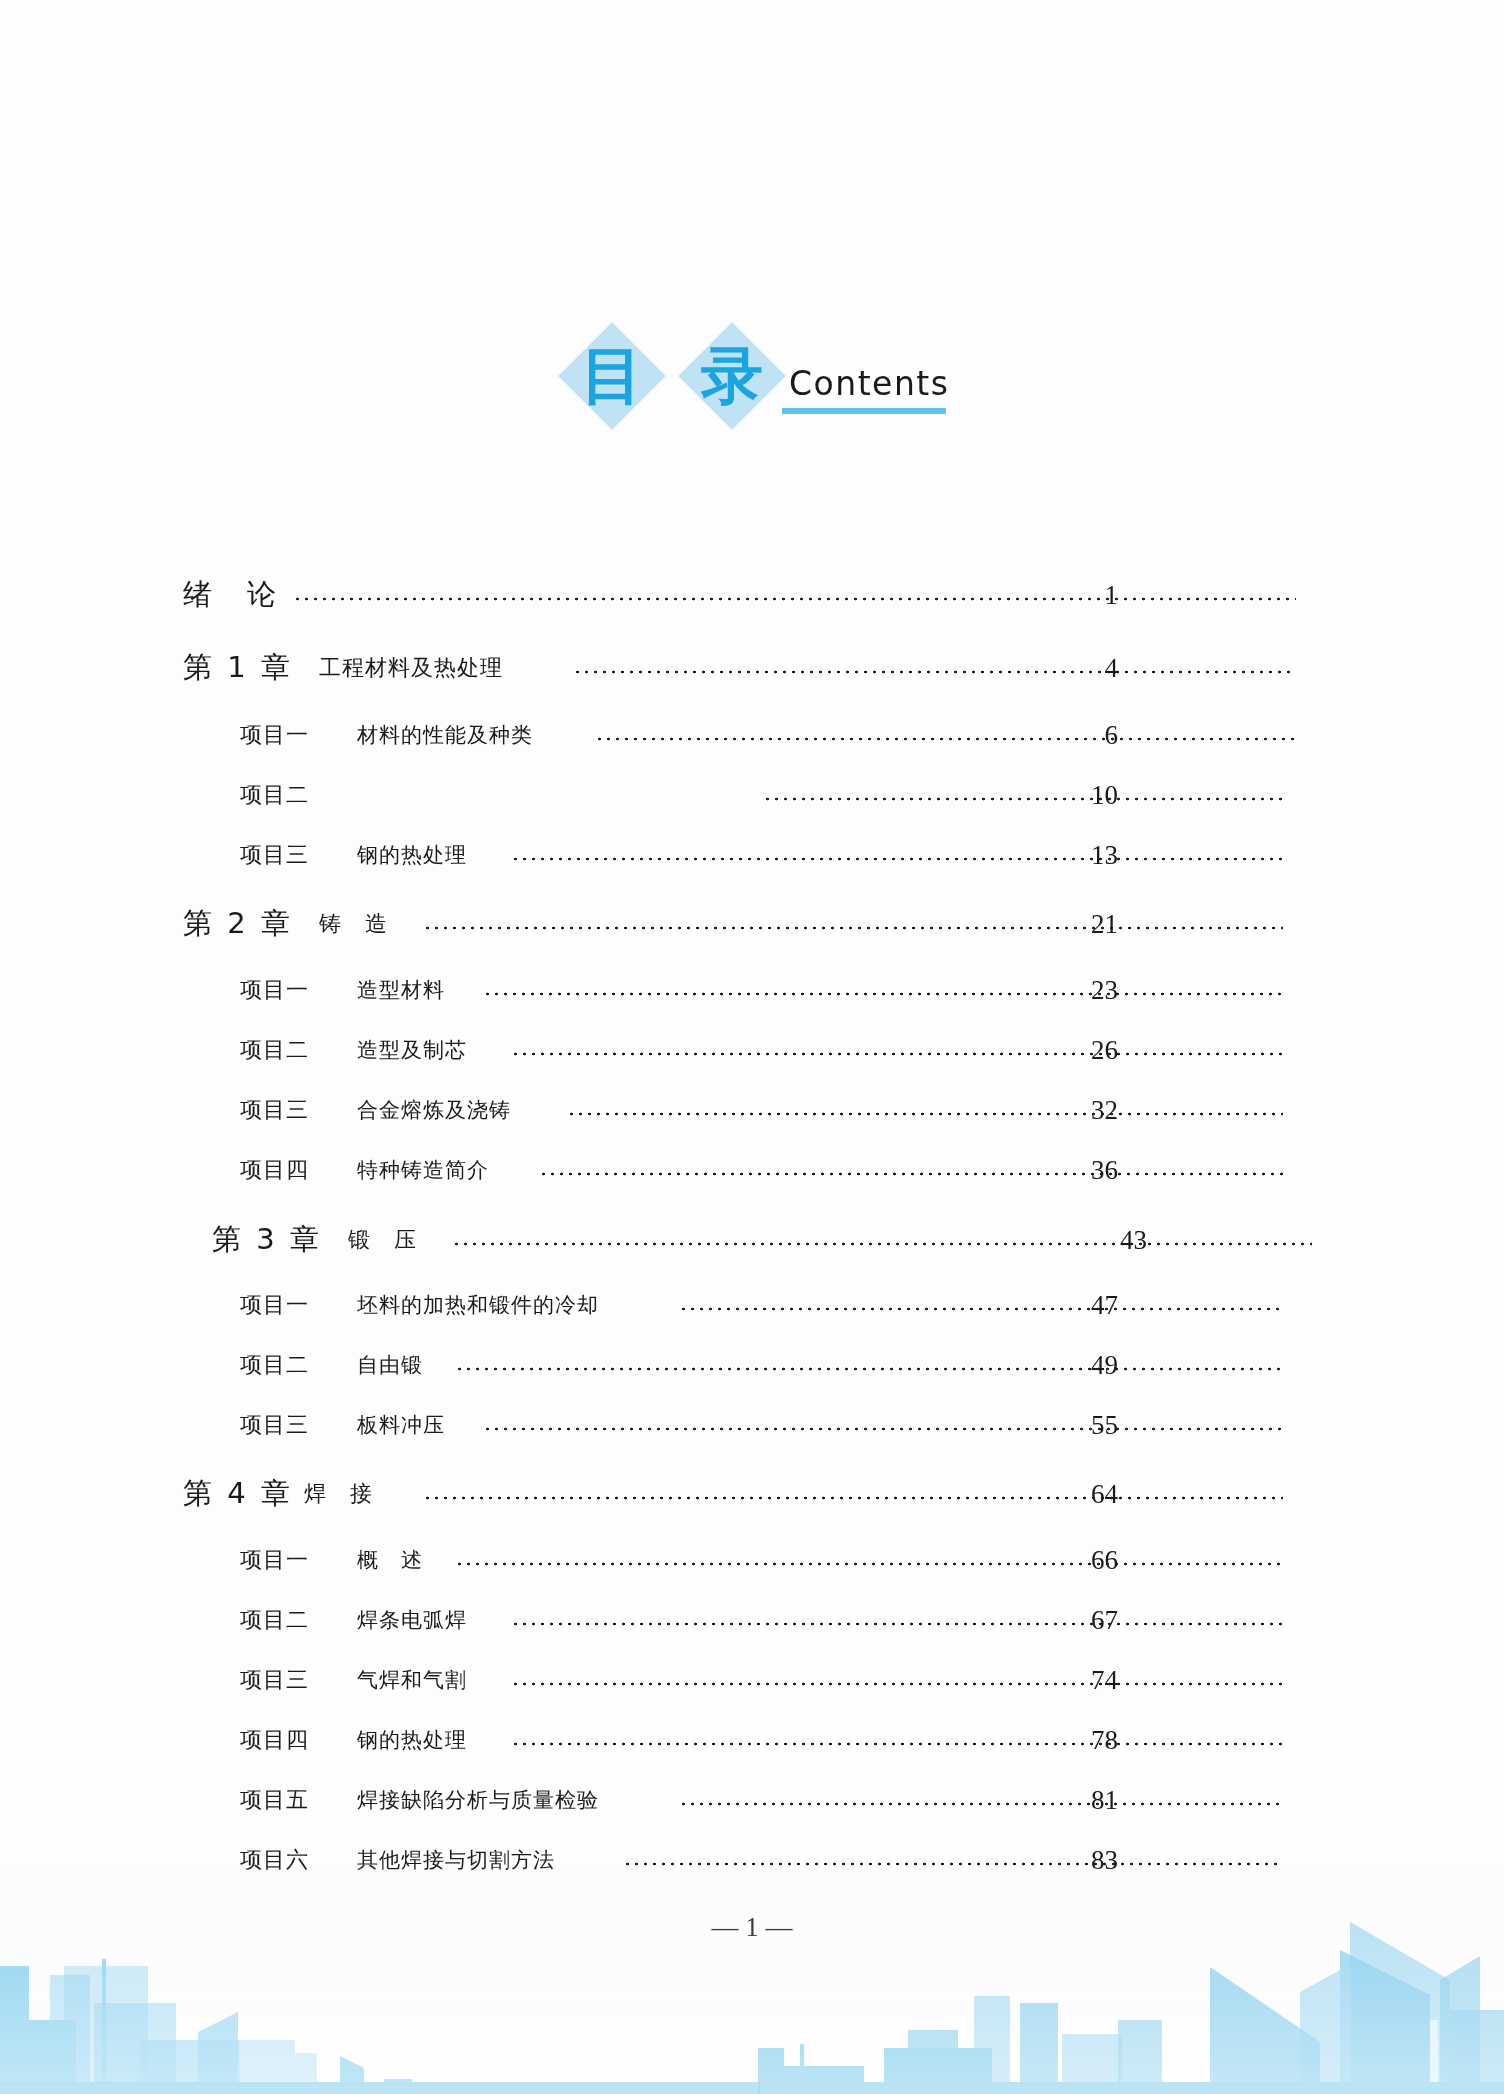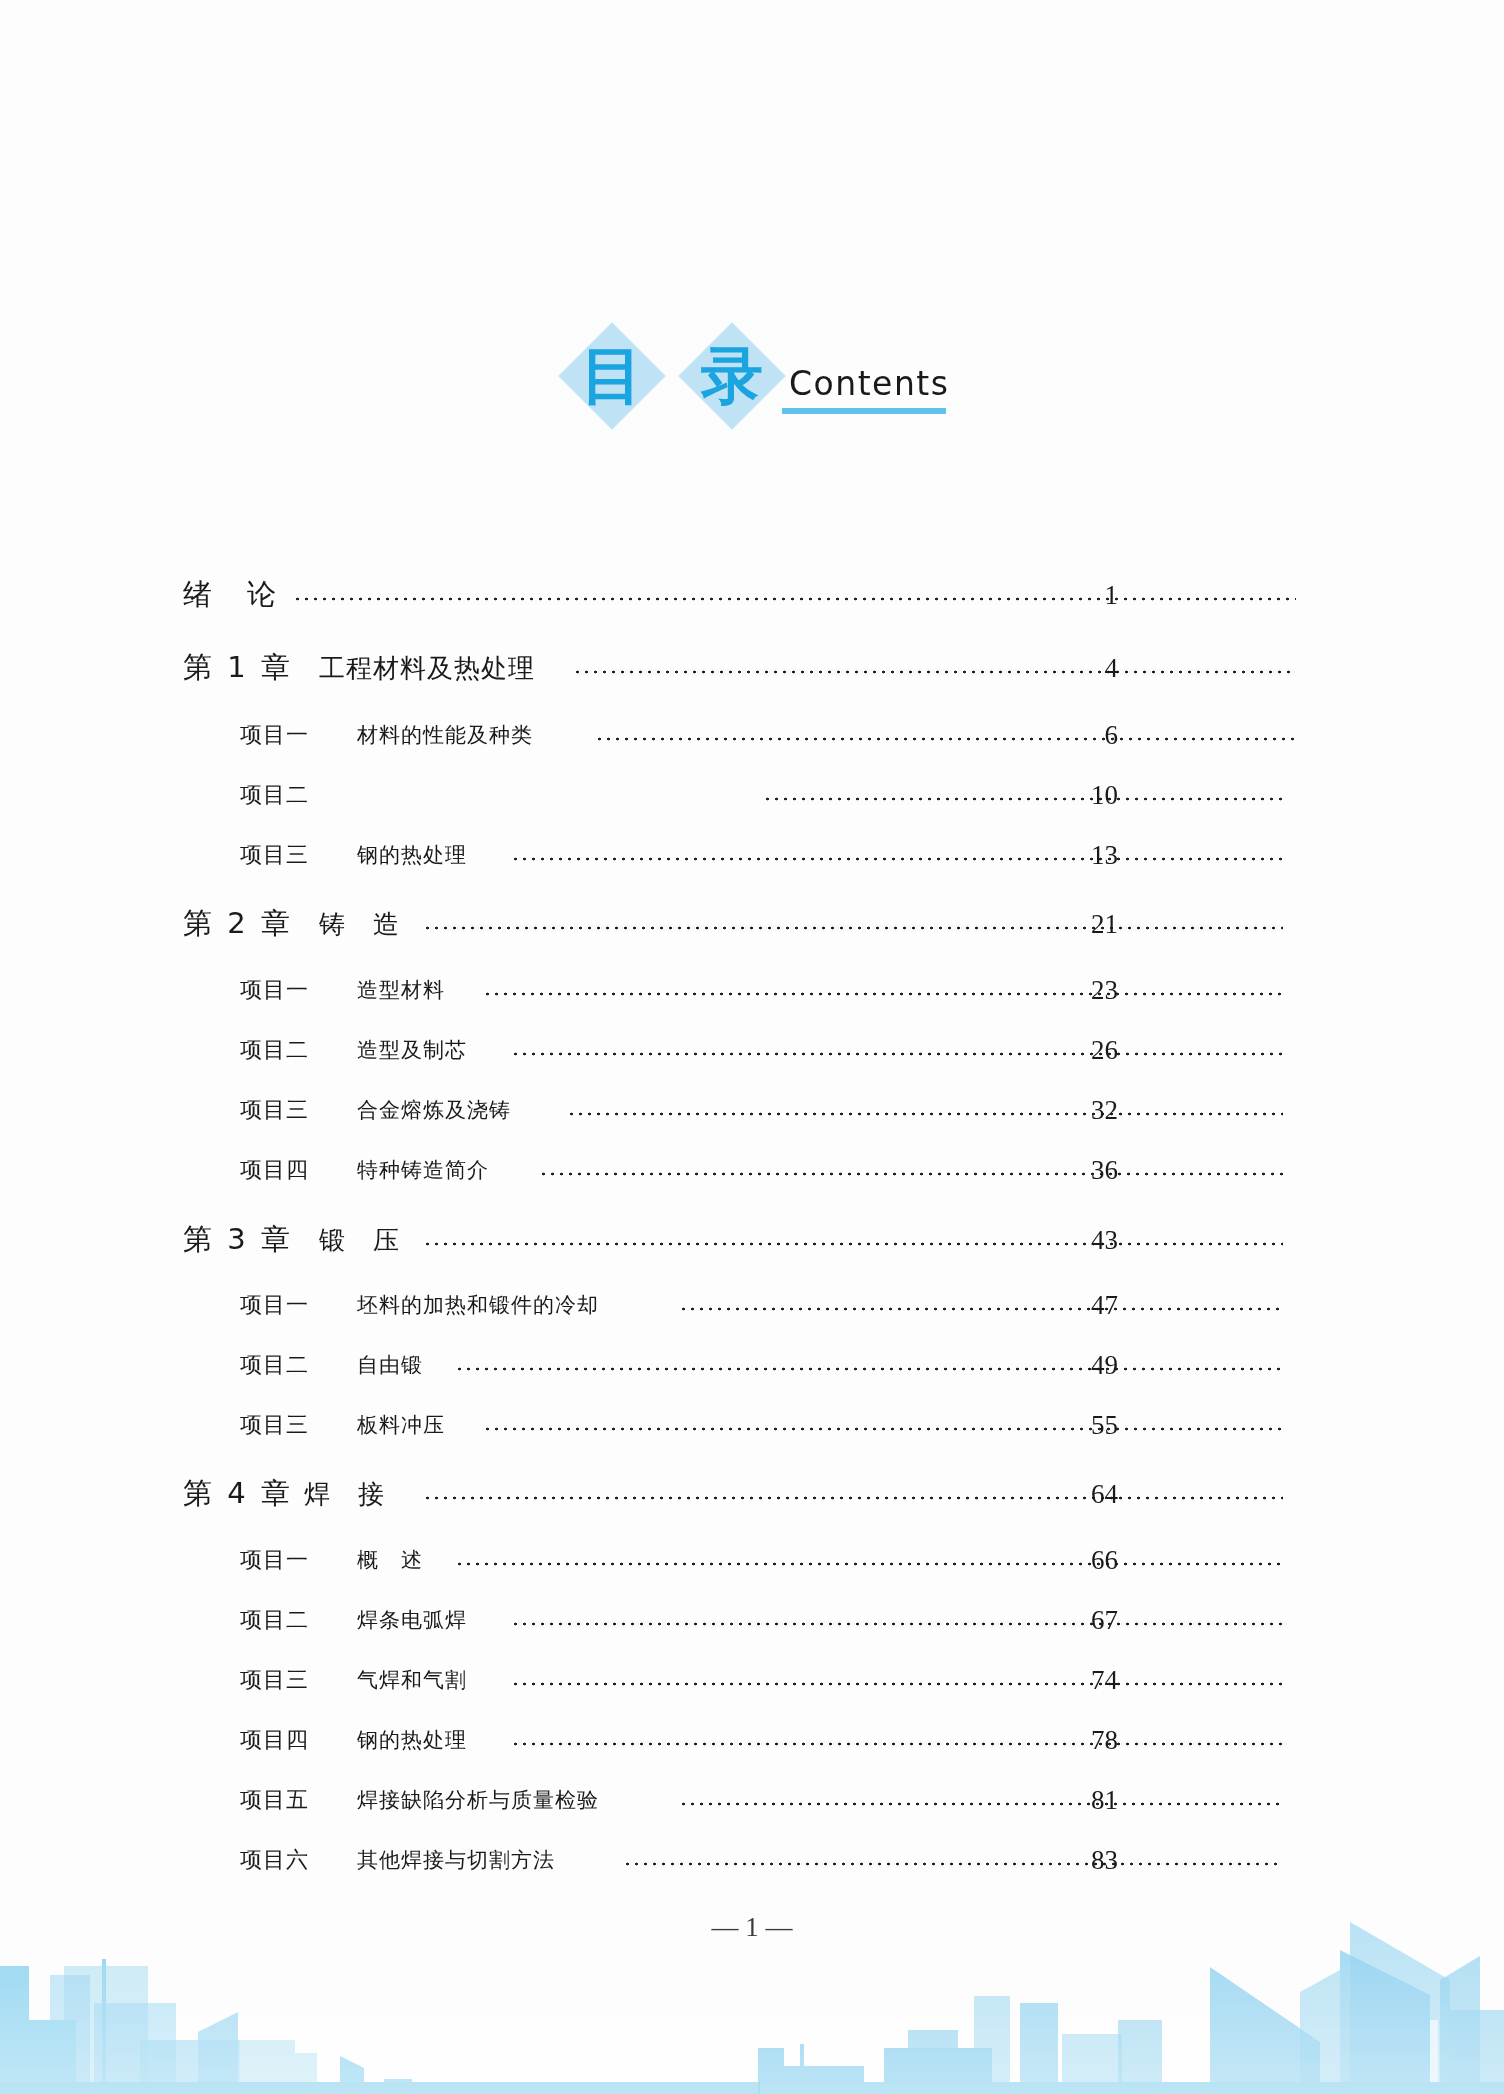--- a/index.html
+++ b/index.html
@@ -30,21 +30,21 @@
   .toc { position: absolute; left: 0; top: 0; width: 1504px; }
   .row {
     position: absolute; left: 0; width: 1300px; height: 40px;
     display: flex; align-items: center;
   }
   .row .label { position: absolute; white-space: nowrap; }
   .row.chapter .num {
     left: 183px; font-family: "DejaVu Sans", sans-serif; font-size: 29px; letter-spacing: 3px;
   }
   .row.chapter .title {
-    font-family: "DejaVu Sans", sans-serif; font-size: 26px; letter-spacing: 1px;
+    font-family: "DejaVu Sans", sans-serif; font-size: 22px; letter-spacing: 1px;
   }
   .row.item .num { left: 240px; font-size: 22px; letter-spacing: 1px; }
   .row.item .title { left: 357px; font-size: 21px; letter-spacing: 1px; }
   .dots {
     position: absolute; height: 4px;
     background-image: radial-gradient(circle, #222 1.3px, transparent 1.6px);
     background-size: 9px 4px; background-repeat: repeat-x;
   }
   .page {
     position: absolute; right: 182px; font-size: 27px; text-align: right;
@@ -120,21 +120,21 @@
       <span class="label title">合金熔炼及浇铸</span>
       <span class="dots" style="left: 567px; width: 716px; top: 22px;"></span>
       <span class="label page">32</span>
     </div>
     <div class="row item" style="top: 1150px;">
       <span class="label num">项目四</span>
       <span class="label title">特种铸造简介</span>
       <span class="dots" style="left: 539px; width: 744px; top: 22px;"></span>
       <span class="label page">36</span>
     </div>
-    <div class="row chapter" style="top: 1220px;">
+    <div class="row chapter" style="top: 1220px; margin-left: 29px;">
       <span class="label num">第 3 章</span>
       <span class="label title" style="left: 319px;">锻　压</span>
       <span class="dots" style="left: 423px; width: 860px; top: 22px;"></span>
       <span class="label page">43</span>
     </div>
     <div class="row item" style="top: 1285px;">
       <span class="label num">项目一</span>
       <span class="label title">坯料的加热和锻件的冷却</span>
       <span class="dots" style="left: 679px; width: 604px; top: 22px;"></span>
       <span class="label page">47</span>

